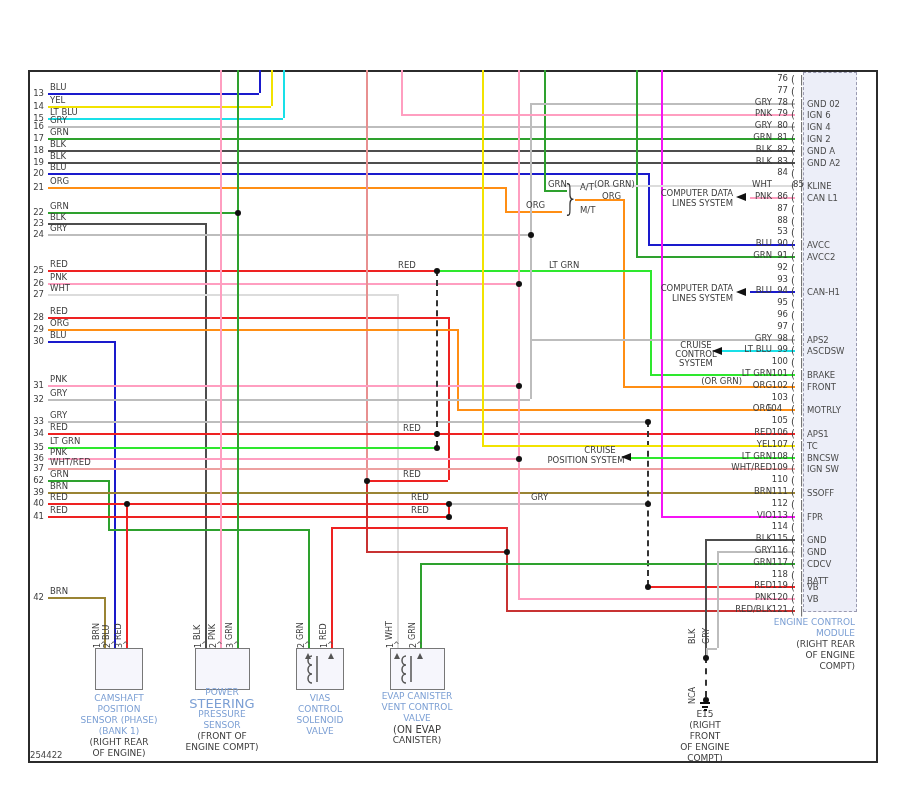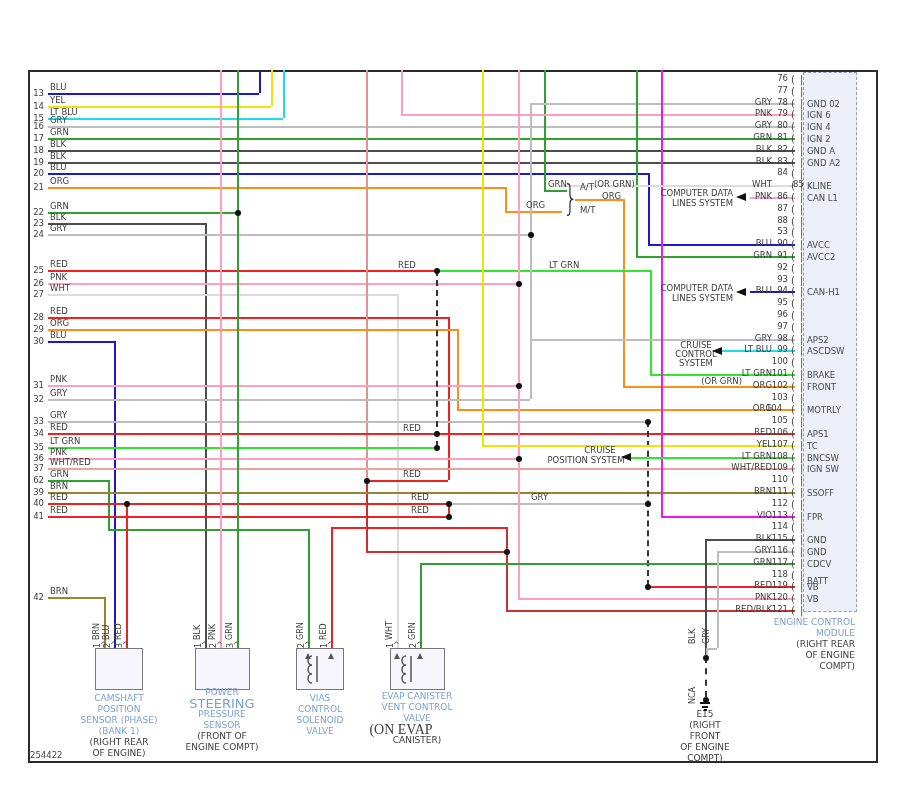--- a/index.html
+++ b/index.html
@@ -454,21 +454,21 @@
     <div class="lab center blue" style="left: 222px; top: 721px; font-size: 9px;">SENSOR</div>
     <div class="lab center" style="left: 222px; top: 732px; font-size: 9px;">(FRONT OF</div>
     <div class="lab center" style="left: 222px; top: 743px; font-size: 9px;">ENGINE COMPT)</div>
     <div class="lab center blue" style="left: 320px; top: 694px; font-size: 9px;">VIAS</div>
     <div class="lab center blue" style="left: 320px; top: 705px; font-size: 9px;">CONTROL</div>
     <div class="lab center blue" style="left: 320px; top: 716px; font-size: 9px;">SOLENOID</div>
     <div class="lab center blue" style="left: 320px; top: 727px; font-size: 9px;">VALVE</div>
     <div class="lab center blue" style="left: 417px; top: 692px; font-size: 9px;">EVAP CANISTER</div>
     <div class="lab center blue" style="left: 417px; top: 703px; font-size: 9px;">VENT CONTROL</div>
     <div class="lab center blue" style="left: 417px; top: 714px; font-size: 9px;">VALVE</div>
-    <div class="lab center" style="left: 401px; top: 725px; font-size: 14px; font-family: Liberation Serif, serif;">(ON EVAP</div>
+    <div class="lab center" style="left: 417px; top: 725px; font-size: 10px;">(ON EVAP</div>
     <div class="lab center" style="left: 417px; top: 736px; font-size: 9px;">CANISTER)</div>
     <div class="lab center" style="left: 705px; top: 710px; font-size: 9px;">E15</div>
     <div class="lab center" style="left: 705px; top: 721px; font-size: 9px;">(RIGHT</div>
     <div class="lab center" style="left: 705px; top: 732px; font-size: 9px;">FRONT</div>
     <div class="lab center" style="left: 705px; top: 743px; font-size: 9px;">OF ENGINE</div>
     <div class="lab center" style="left: 705px; top: 754px; font-size: 9px;">COMPT)</div>
     <div class="lab right blue" style="left: 855px; top: 618px; font-size: 9px;">ENGINE CONTROL</div>
     <div class="lab right blue" style="left: 855px; top: 629px; font-size: 9px;">MODULE</div>
     <div class="lab right" style="left: 855px; top: 640px; font-size: 9px;">(RIGHT REAR</div>
     <div class="lab right" style="left: 855px; top: 651px; font-size: 9px;">OF ENGINE</div>

